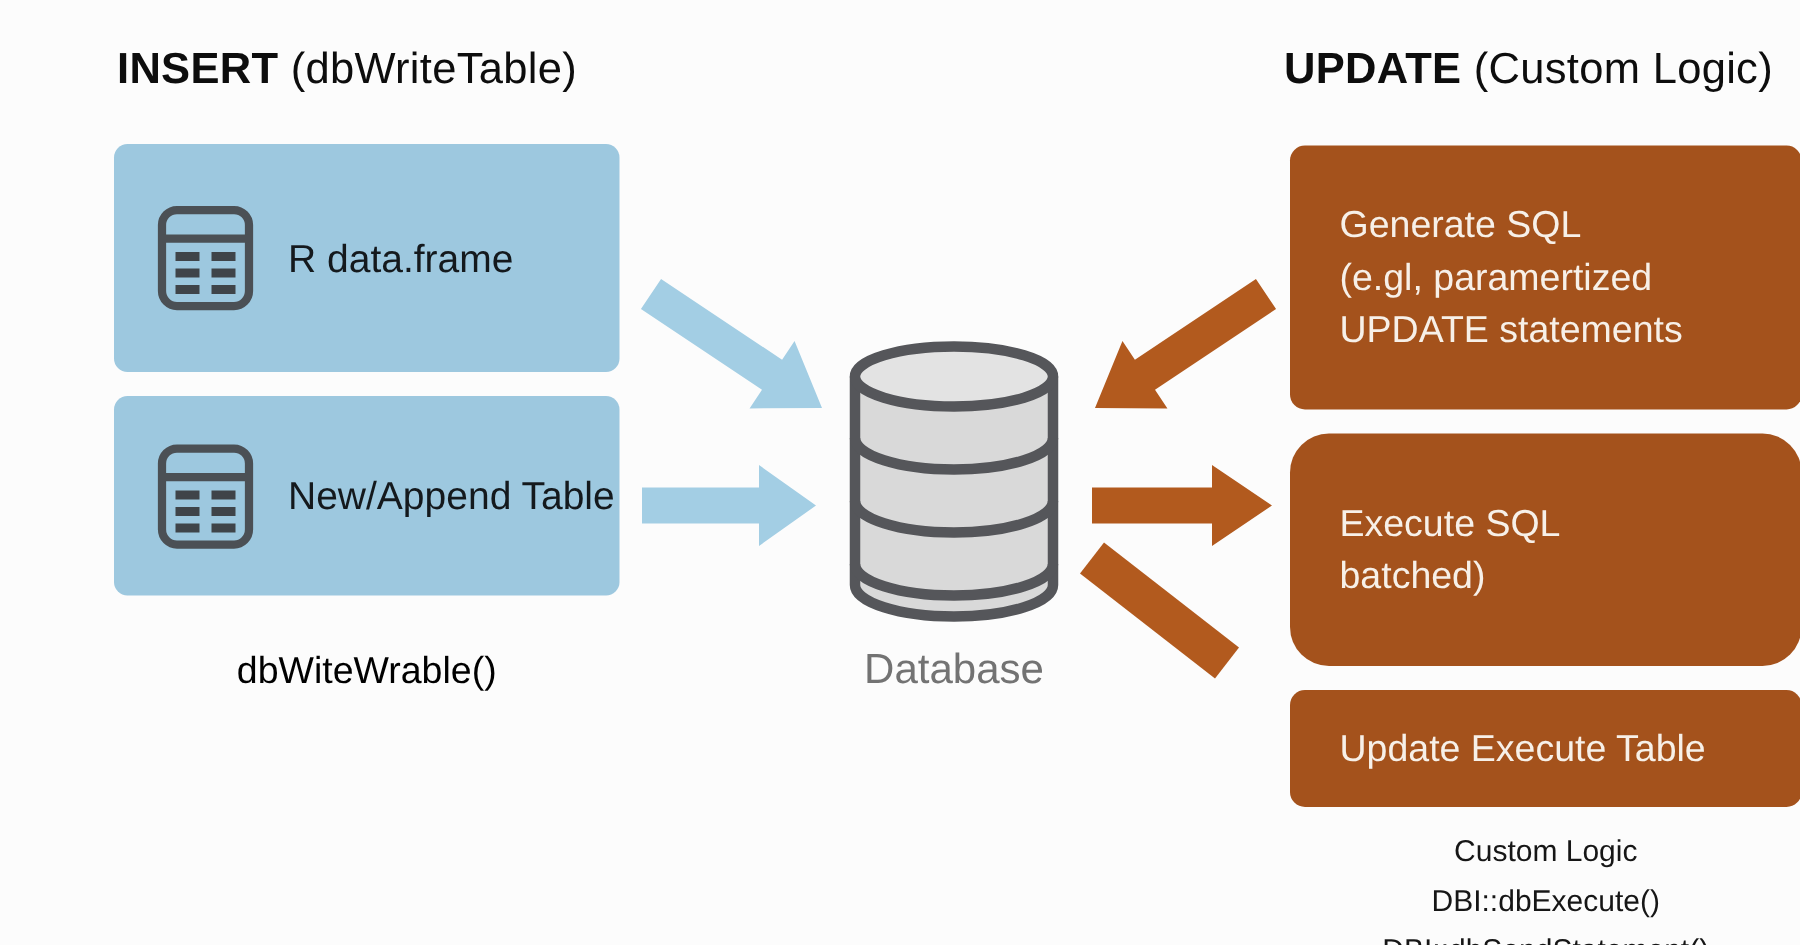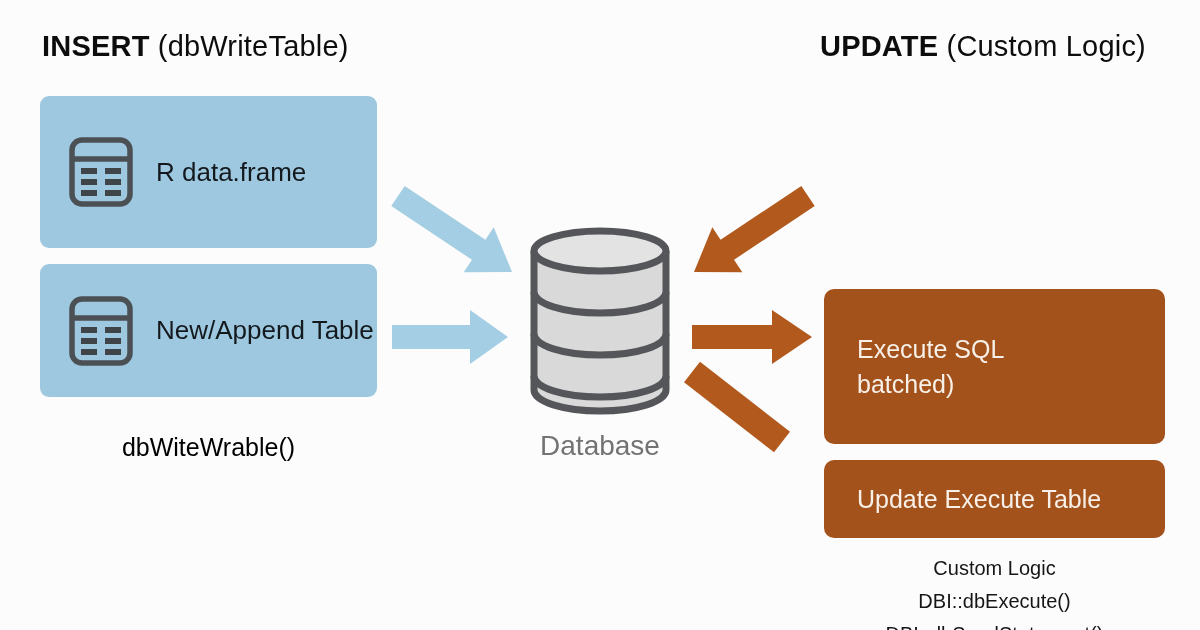--- a/index.html
+++ b/index.html
@@ -8,21 +8,21 @@
     --db-fill:#d9d9d9; --db-stroke:#55565a;
     --background:#fcfcfc; --text-dark:#121212; --text-light:#f7f0e8;
   }
   html,body{margin:0;padding:0;}
   body{
     width:1200px;height:630px;overflow:hidden;position:relative;
     background:var(--background);
     font-family:"Liberation Sans","DejaVu Sans",sans-serif;
     color:var(--text-dark);
   }
-  .stage{position:absolute;inset:0;}
+  .stage{position:absolute;inset:0;margin-left:36px;}
   .heading{position:absolute;top:30px;font-size:29px;letter-spacing:.2px;color:#0d0d0d;white-space:nowrap;}
   .heading .hb{font-weight:800;}
   #heading-insert{left:42px;}
   #heading-update{left:820px;}
 
   .blue-box{
     position:absolute;left:40px;width:337px;border-radius:9px;
     background:var(--insert-box);
     display:flex;align-items:center;padding-left:28px;box-sizing:border-box;gap:22px;
   }
@@ -43,21 +43,21 @@
   }
 
   .orange-box{
     position:absolute;left:824px;width:341px;border-radius:10px;
     background:var(--update-box);color:var(--text-light);
     display:flex;flex-direction:column;justify-content:center;
     padding-left:33px;padding-right:14px;box-sizing:border-box;
     font-size:25px;line-height:35px;
   }
   #orange-box-1{top:97px;height:176px;}
-  #orange-box-2{top:289px;height:155px;}
+  #orange-box-2{top:289px;height:155px;border-radius:26px;}
   #orange-box-3{top:460px;height:78px;}
 
   .caption-update{
     position:absolute;left:824px;width:341px;text-align:center;
     font-size:20px;color:#161616;line-height:33px;
   }
   #update-caption-1{top:552px;}
   #update-caption-2{top:585px;}
   #update-caption-3{top:618px;}
 
@@ -121,20 +121,25 @@
     <svg width="146" height="192" viewBox="0 0 146 192">
       <path d="M7,25 L7,164 A66,21 0 0 0 139,164 L139,25" fill="#d9d9d9" stroke="#55565a" stroke-width="7" stroke-linejoin="round"></path>
       <ellipse cx="73" cy="25" rx="66" ry="20" fill="#e3e3e3" stroke="#55565a" stroke-width="7"></ellipse>
       <path d="M7,66 A66,21 0 0 0 139,66" fill="none" stroke="#55565a" stroke-width="7"></path>
       <path d="M7,108 A66,21 0 0 0 139,108" fill="none" stroke="#55565a" stroke-width="7"></path>
       <path d="M7,150 A66,21 0 0 0 139,150" fill="none" stroke="#55565a" stroke-width="7"></path>
     </svg>
   </div>
   <div class="db-label">Database</div>
 
+  <div class="orange-box" id="orange-box-1">
+    <div>Generate SQL</div>
+    <div>(e.gl, paramertized</div>
+    <div>UPDATE statements</div>
+  </div>
 
   <div class="orange-box" id="orange-box-2">
     <div>Execute SQL</div>
     <div>batched)</div>
   </div>
 
   <div class="orange-box" id="orange-box-3">
     <div>Update Execute Table</div>
   </div>
 

